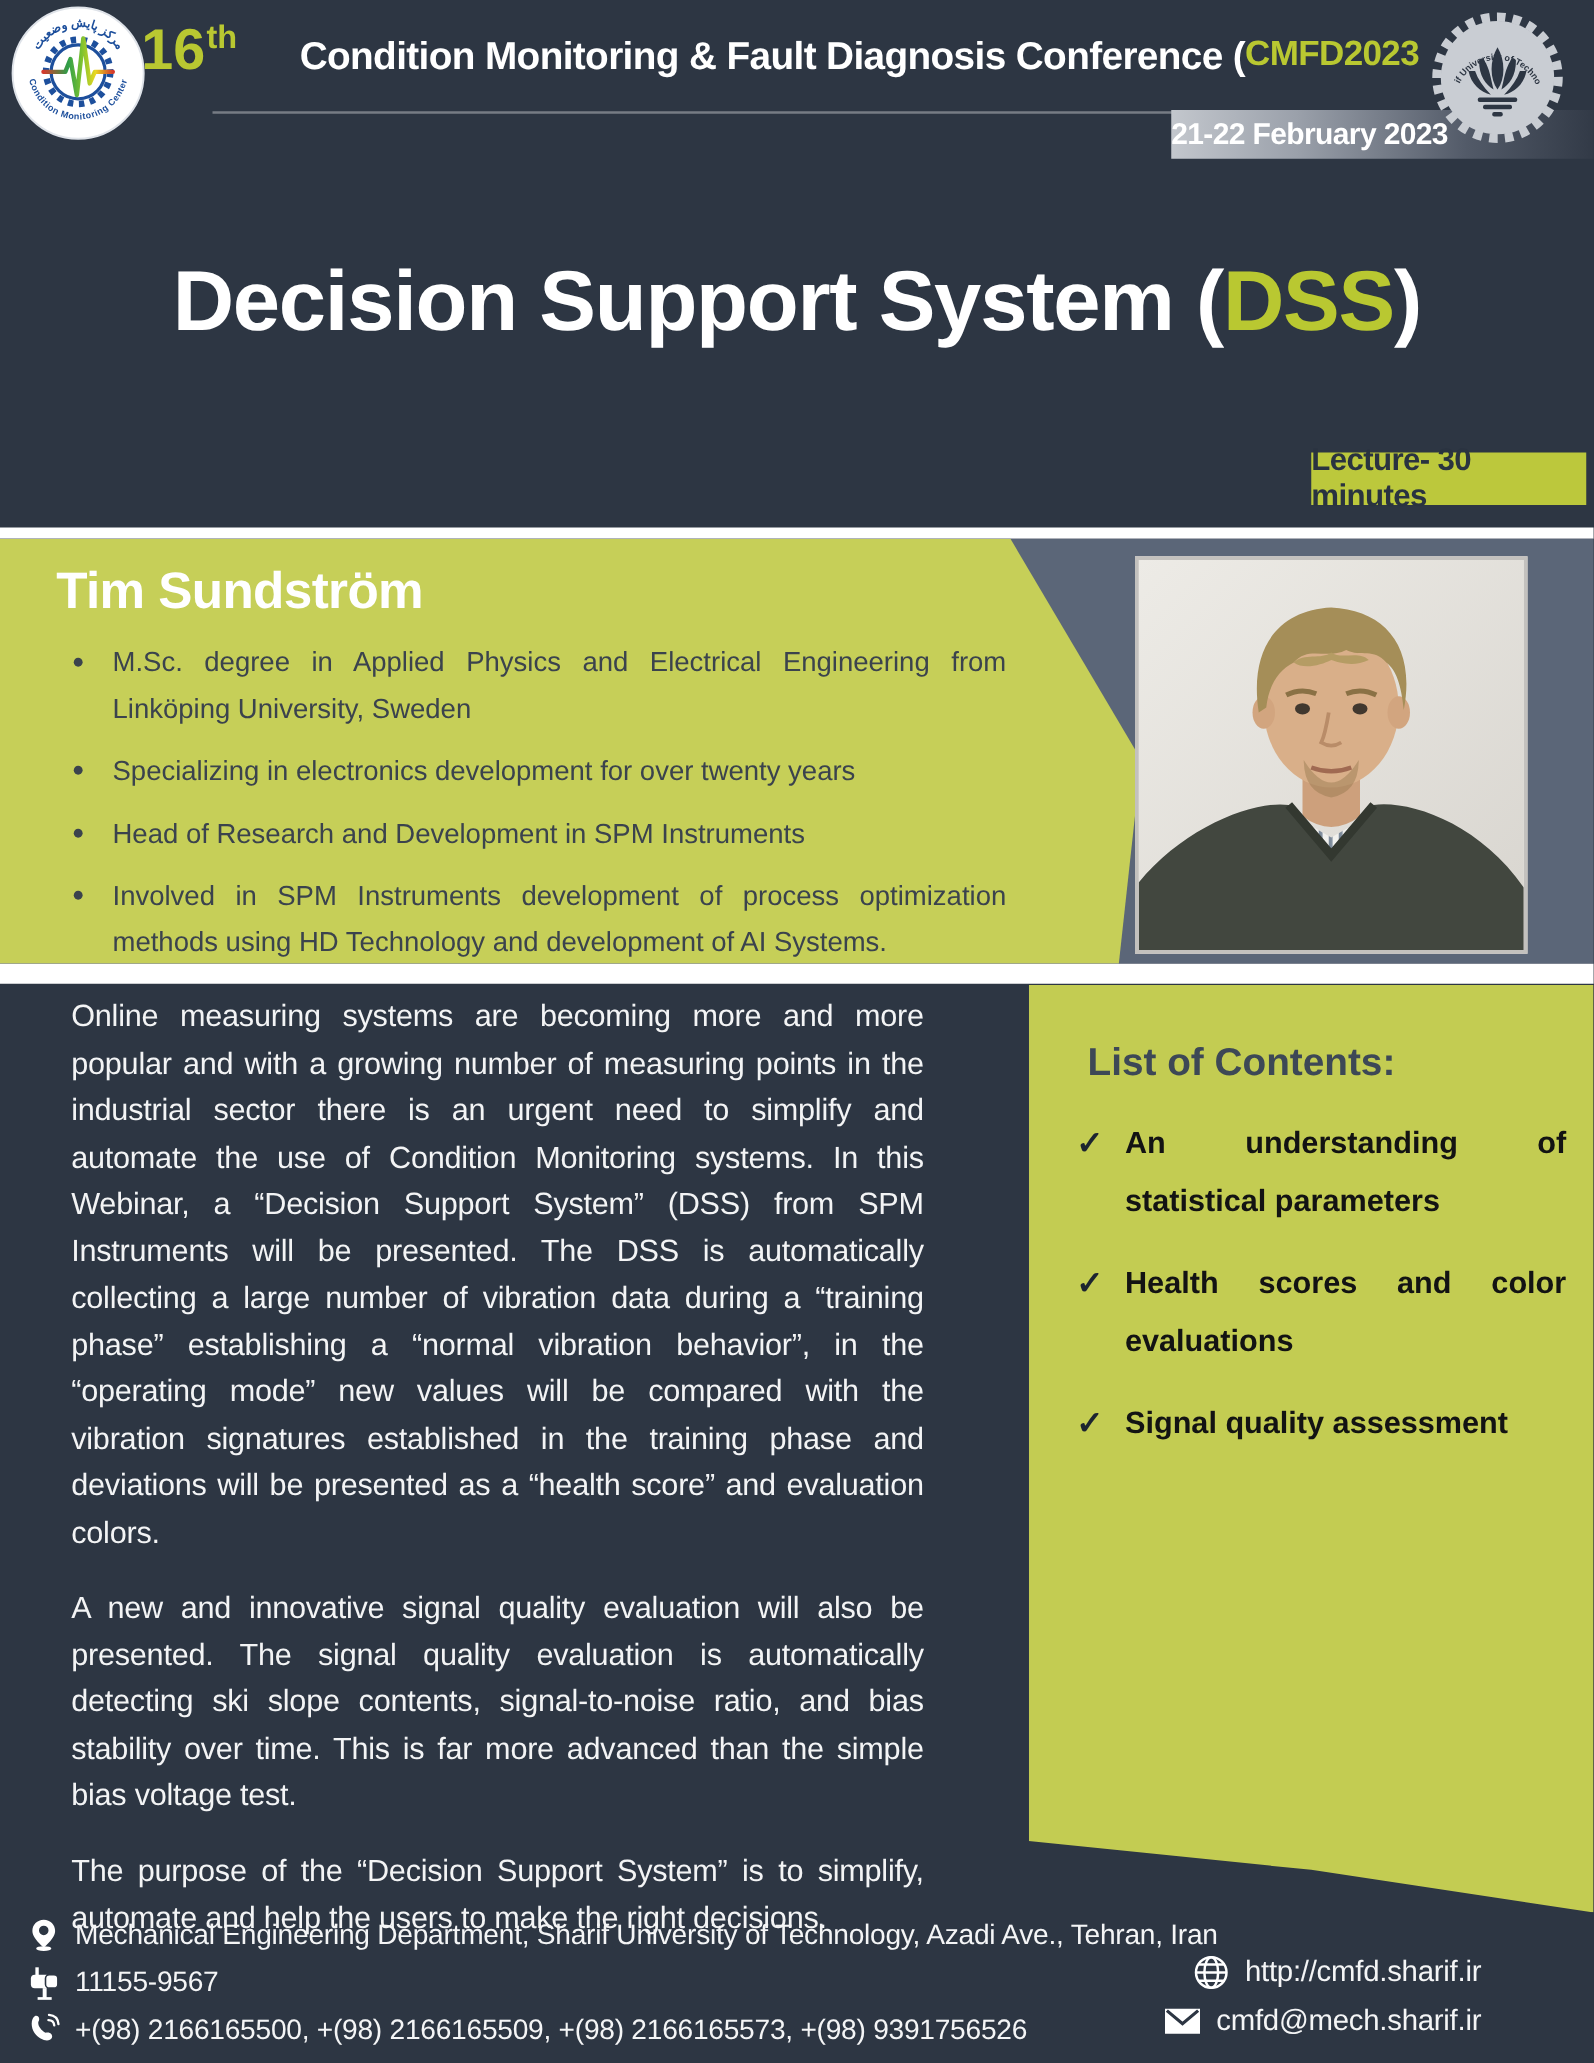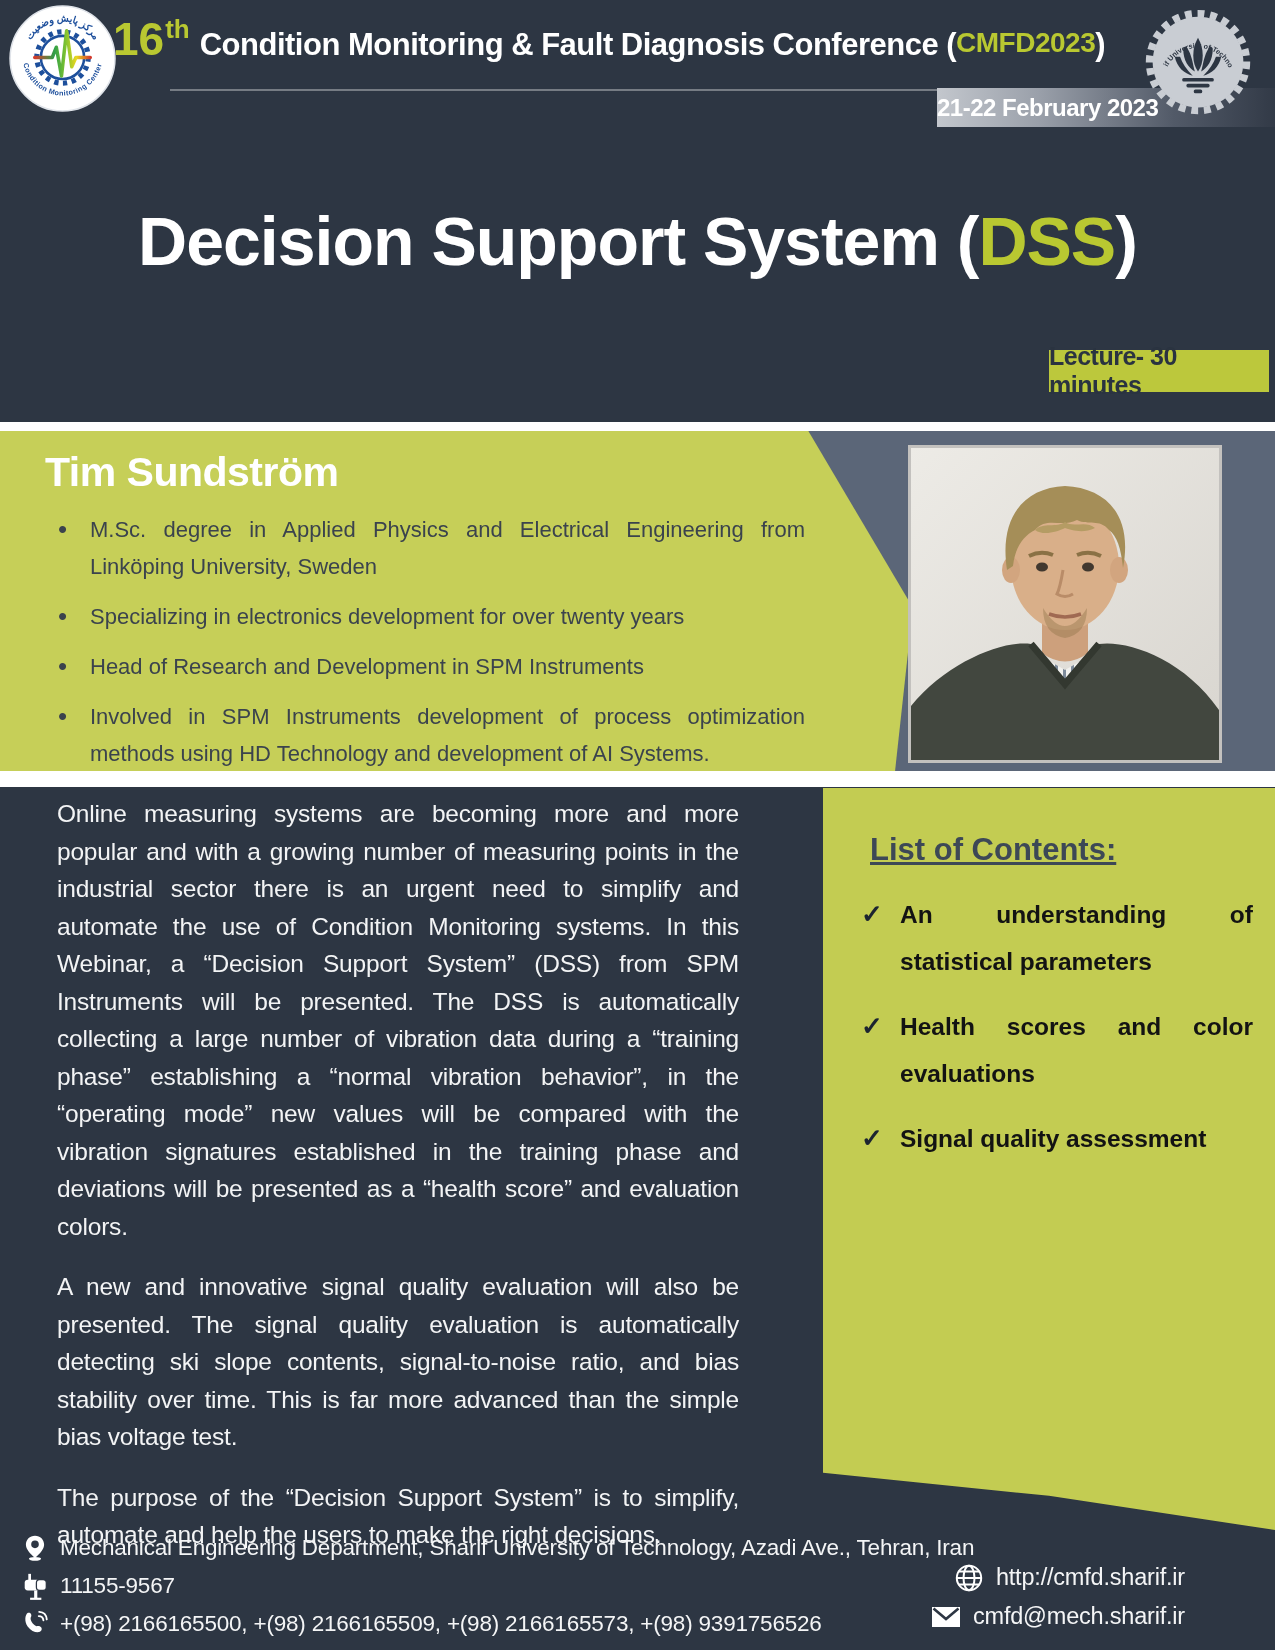--- a/index.html
+++ b/index.html
@@ -13,37 +13,37 @@
   }
   .abs { position:absolute; }
 
   
   .header-band { left:0; top:0; width:1275px; height:422px; background:#2d3643; }
   .logo-left { left:8px; top:4px; width:108px; height:108px; }
   .logo-right { left:1140px; top:2px; width:116px; height:116px; }
   .header-title { left:113px; top:14px; display:flex; align-items:flex-start; white-space:nowrap; }
   .header-title .num { color:#b9c831; font-size:46px; font-weight:bold; line-height:1.1; }
   .header-title .sup { color:#b9c831; font-size:26px; font-weight:bold; line-height:1; margin:2px 10px 0 1px; }
-  .header-title .rest { color:#ffffff; font-size:31px; font-weight:bold; margin-top:13px; letter-spacing:-0.5px; }
+  .header-title .rest { color:#ffffff; font-size:31px; font-weight:bold; margin-top:13px; letter-spacing:-0.5px;margin-left:40px; }
   .header-title .accent { color:#b9c831; font-size:28px; font-weight:bold; margin-top:13px; letter-spacing:-0.5px; }
   .header-rule { left:170px; top:89px; width:965px; height:2px; background:rgba(255,255,255,0.35); }
   .date-badge {
     left:937px; top:88px; width:338px; height:39px;
     background:linear-gradient(to right,#c3c7cd 0%,#9aa0aa 30%,#525a68 70%,#323a47 100%);
     display:flex; align-items:center; padding-left:0;
   }
   .date-badge span { color:#fff; font-size:24px; font-weight:bold; letter-spacing:-0.5px; }
   .hero-title {
     left:0; top:192px; width:1275px; text-align:center;
     font-size:68px; font-weight:800; letter-spacing:-1px; line-height:1.45;
     color:#fff; white-space:nowrap;
   }
   .hero-title .accent { color:#b9c831; }
   .lecture-badge {
-    left:1049px; top:350px; width:220px; height:42px; background:#bcc83c;
+    left:1049px; top:362px; width:220px; height:42px; background:#bcc83c;
     display:flex; align-items:center; justify-content:center;
   }
   .lecture-badge span { color:#2a3340; font-size:25px; font-weight:bold; letter-spacing:-0.5px; }
 
   
   .strip1 { left:0; top:422px; width:1275px; height:9px; background:#ffffff; }
   .strip2 { left:0; top:771px; width:1275px; height:16px; background:#ffffff; }
 
   
   .speaker-band { left:0; top:431px; width:1275px; height:340px; background:#5b6678; }
@@ -71,21 +71,21 @@
   .abstract p {
     color:#f3f4f5; font-size:24.5px; line-height:37.5px; text-align:justify;
     margin-bottom:23px; letter-spacing:-0.2px;
   }
 
   
   .contents-panel {
     left:823px; top:788px; width:452px; height:742px; background:#c3cc52; position:absolute;
     clip-path:polygon(0 0, 100% 0, 100% 100%, 50% 95.4%, 0 92.3%);
   }
-  .contents-heading { position:absolute; left:47px; top:44px; font-size:31px; font-weight:bold; color:#3d4856;text-decoration:underline; }
+  .contents-heading { position:absolute; left:47px; top:44px; font-size:31px; font-weight:bold; color:#3d4856; }
   .contents-list { position:absolute; left:30px; top:103px; width:400px; list-style:none; }
   .contents-list li {
     position:relative; padding-left:47px; color:#131313; font-weight:bold;
     font-size:24.5px; line-height:47px; text-align:justify; margin-bottom:18px;
   }
   .contents-list li .check { position:absolute; left:8px; top:0; font-weight:bold; color:#1c2430; font-size:26px; }
 
   
   .footer-left { position:absolute; left:18px; top:1532px; }
   .footer-row { display:flex; align-items:center; margin-bottom:7px; height:31px; }

